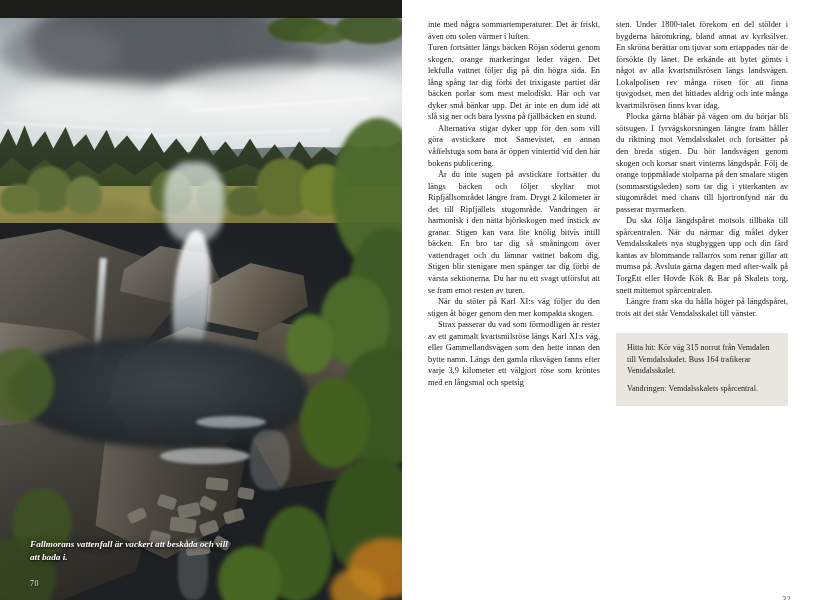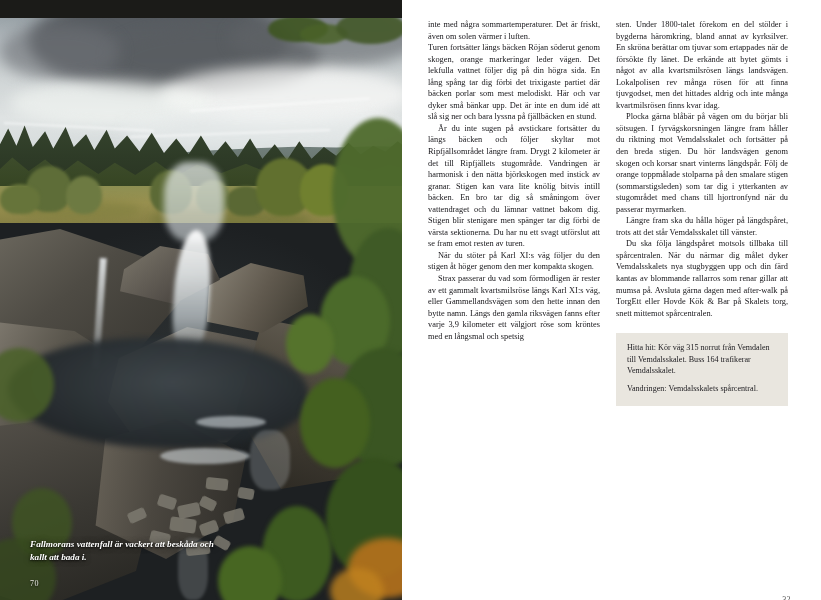--- a/index.html
+++ b/index.html
@@ -476,42 +476,43 @@
       <div class="bush" style="left:12px;  top:470px; width:60px; height:70px; background:#3f5522; opacity:0.8;"></div>
       <div class="bush" style="left:-24px; top:520px; width:80px; height:80px; background:#36491e; opacity:0.8;"></div>
 
       <div class="moss" style="left:348px; top:520px; width:78px; height:60px; background:#b3711c; opacity:0.92;"></div>
       <div class="moss" style="left:330px; top:550px; width:54px; height:46px; background:#c1831f; opacity:0.8;"></div>
 
       <div class="branch-top" style="left:268px; top:-2px;  width:60px; height:26px; background:#3e5521; opacity:0.9;"></div>
       <div class="branch-top" style="left:300px; top:6px;   width:48px; height:20px; background:#4a6228; opacity:0.85;"></div>
       <div class="branch-top" style="left:336px; top:-6px;  width:70px; height:32px; background:#44592a; opacity:0.9;"></div>
 
-      <div class="photo-caption">Fallmorans vattenfall är vackert att beskåda och kallt att bada i.</div>
+      <div class="photo-caption">Fallmorans vattenfall är vackert att beskåda och vill att bada i.</div>
       <div class="folio-left">70</div>
     </div>
 
   </div>
 
   <div class="page-right">
     <div class="columns">
 
       <div class="col">
         <p>inte med några sommartemperaturer. Det är friskt, även om solen värmer i luften.</p>
         <p>Turen fortsätter längs bäcken Röjan söderut genom skogen, orange markeringar leder vägen. Det lekfulla vattnet följer dig på din högra sida. En lång spång tar dig förbi det trixigaste partiet där bäcken porlar som mest melodiskt. Här och var dyker små bänkar upp. Det är inte en dum idé att slå sig ner och bara lyssna på fjällbäcken en stund.</p>
+        <p class="indent">Alternativa stigar dyker upp för den som vill göra avstickare mot Samevistet, en annan våffelstuga som bara är öppen vintertid vid den här bokens publicering.</p>
         <p class="indent">Är du inte sugen på avstickare fortsätter du längs bäcken och följer skyltar mot Ripfjällsområdet längre fram. Drygt 2 kilometer är det till Ripfjällets stugområde. Vandringen är harmonisk i den nätta björkskogen med instick av granar. Stigen kan vara lite knölig bitvis intill bäcken. En bro tar dig så småningom över vattendraget och du lämnar vattnet bakom dig. Stigen blir stenigare men spänger tar dig förbi de värsta sektionerna. Du har nu ett svagt utförslut att se fram emot resten av turen.</p>
         <p class="indent">När du stöter på Karl XI:s väg följer du den stigen åt höger genom den mer kompakta skogen.</p>
         <p class="indent">Strax passerar du vad som förmodligen är rester av ett gammalt kvartsmilsröse längs Karl XI:s väg, eller Gammellandsvägen som den hette innan den bytte namn. Längs den gamla riksvägen fanns efter varje 3,9 kilometer ett välgjort röse som kröntes med en långsmal och spetsig</p>
       </div>
 
       <div class="col">
         <p>sten. Under 1800-talet förekom en del stölder i bygderna häromkring, bland annat av kyrksilver. En skröna berättar om tjuvar som ertappades när de försökte fly länet. De erkände att bytet gömts i något av alla kvartsmilsrösen längs landsvägen. Lokalpolisen rev många rösen för att finna tjuvgodset, men det hittades aldrig och inte många kvartmilsrösen finns kvar idag.</p>
         <p class="indent">Plocka gärna blåbär på vägen om du börjar bli sötsugen. I fyrvägskorsningen längre fram håller du riktning mot Vemdalsskalet och fortsätter på den breda stigen. Du hör landsvägen genom skogen och korsar snart vinterns längdspår. Följ de orange toppmålade stolparna på den smalare stigen (sommarstigsleden) som tar dig i ytterkanten av stugområdet med chans till hjortronfynd när du passerar myrmarken.</p>
+        <p class="indent">Du ska följa längdspåret motsols tillbaka till spårcentralen. När du närmar dig målet dyker Vemdalsskalets nya stugbyggen upp och din färd kantas av blommande rallarros som renar gillar att mumsa på. Avsluta gärna dagen med after-walk på TorgEtt eller Hovde Kök &amp; Bar på Skalets torg, snett mittemot spårcentralen.</p>
         <p class="indent">Längre fram ska du hålla höger på längdspåret, trots att det står Vemdalsskalet till vänster.</p>
-        <p class="indent">Du ska följa längdspåret motsols tillbaka till spårcentralen. När du närmar dig målet dyker Vemdalsskalets nya stugbyggen upp och din färd kantas av blommande rallarros som renar gillar att mumsa på. Avsluta gärna dagen med after-walk på TorgEtt eller Hovde Kök &amp; Bar på Skalets torg, snett mittemot spårcentralen.</p>
 
         <div class="infobox">
           <p>
             <b>Hitta hit:</b><span> Kör väg 315 norrut från Vemdalen till Vemdalsskalet. Buss 164 trafikerar Vemdalsskalet.</span>
           </p>
           <p>
             <b>Vandringen:</b><span> Vemdalsskalets spårcentral.</span>
           </p>
         </div>
       </div>

